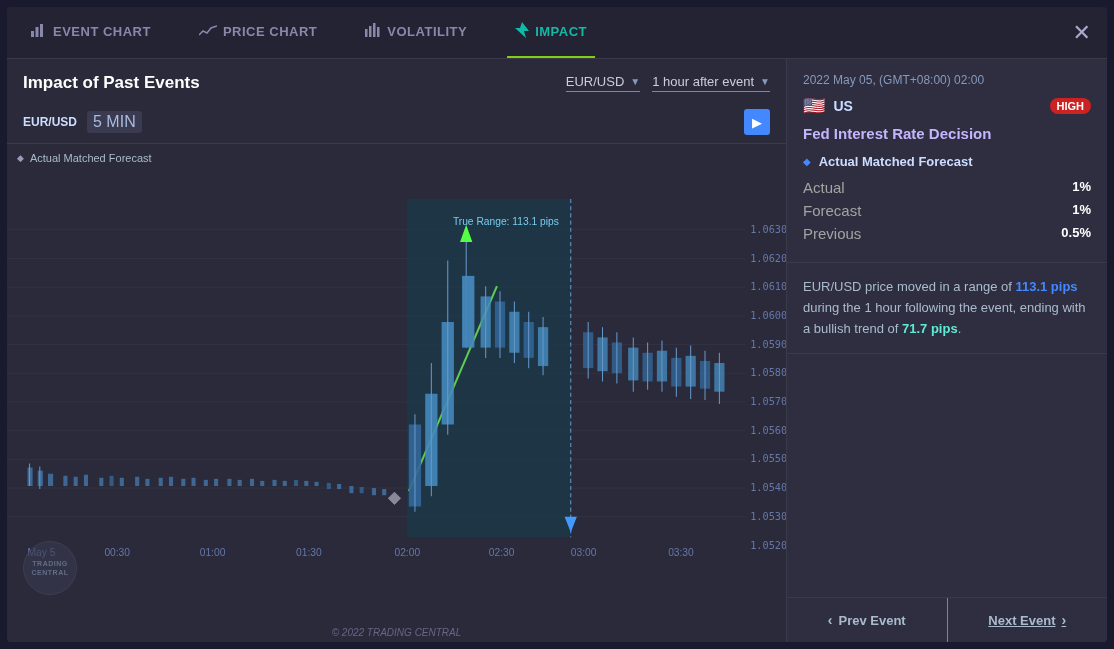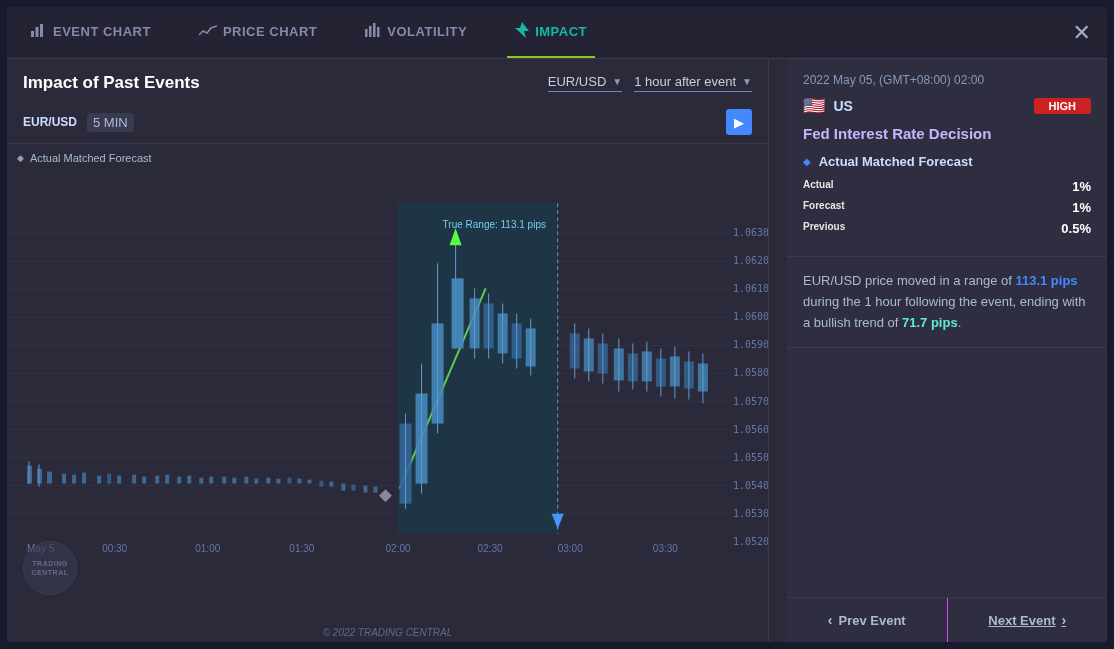--- a/index.html
+++ b/index.html
@@ -62,21 +62,20 @@
       background: none;
       border: none;
       line-height: 1;
     }
 
     
     .content-area {
       display: flex;
       flex: 1;
       overflow: hidden;
-      gap: 18px;
     }
 
     
     .chart-panel {
       flex: 1;
       display: flex;
       flex-direction: column;
       background: #2a2a3a;
       border-right: 1px solid #3a3a4a;
       overflow: hidden;
@@ -121,21 +120,21 @@
       border-bottom: 1px solid #3a3a4a;
     }
     .ticker-label {
       font-size: 12px;
       font-weight: 700;
       color: #ccddff;
     }
     .timeframe-badge {
       background: #3a3a50;
       color: #aabbdd;
-      font-size: 13px;
+      font-size: 16px;
       padding: 2px 6px;
       border-radius: 3px;
     }
     .arrow-btn {
       margin-left: auto;
       background: #4488ff;
       border: none;
       color: white;
       width: 26px;
       height: 26px;
@@ -209,22 +208,22 @@
       font-size: 14px;
       color: #ccddff;
       font-weight: 600;
     }
     .flag-emoji { font-size: 18px; }
     .high-badge {
       background: #cc2222;
       color: white;
       font-size: 11px;
       font-weight: 700;
-      padding: 2px 15px;
-      border-radius: 2px;
+      padding: 2px 7px;
+      border-radius: 8px;
     }
     .event-title {
       font-size: 15px;
       font-weight: 700;
       color: #c4b5fd;
       margin-bottom: 12px;
     }
     .match-row {
       display: flex;
       align-items: center;
@@ -233,21 +232,21 @@
     }
     .match-diamond { color: #4488ff; font-size: 10px; }
     .match-label { font-size: 13px; font-weight: 600; color: #ccddff; }
 
     .stats-table { width: 100%; }
     .stats-row {
       display: flex;
       justify-content: space-between;
       margin-bottom: 6px;
     }
-    .stat-key { font-size: 10px; color: #e5e5e5; font-weight: bold; }
+    .stat-key { font-size: 15px; color: #a3a3a3; }
     .stat-val { font-size: 13px; color: #ffffff; font-weight: 600; }
 
     .description-box {
       padding: 14px 16px;
       border-bottom: 1px solid #3a3a4a;
       font-size: 13px;
       color: #aabbcc;
       line-height: 1.6;
     }
     .highlight-blue { color: #4488ff; font-weight: 600; }

